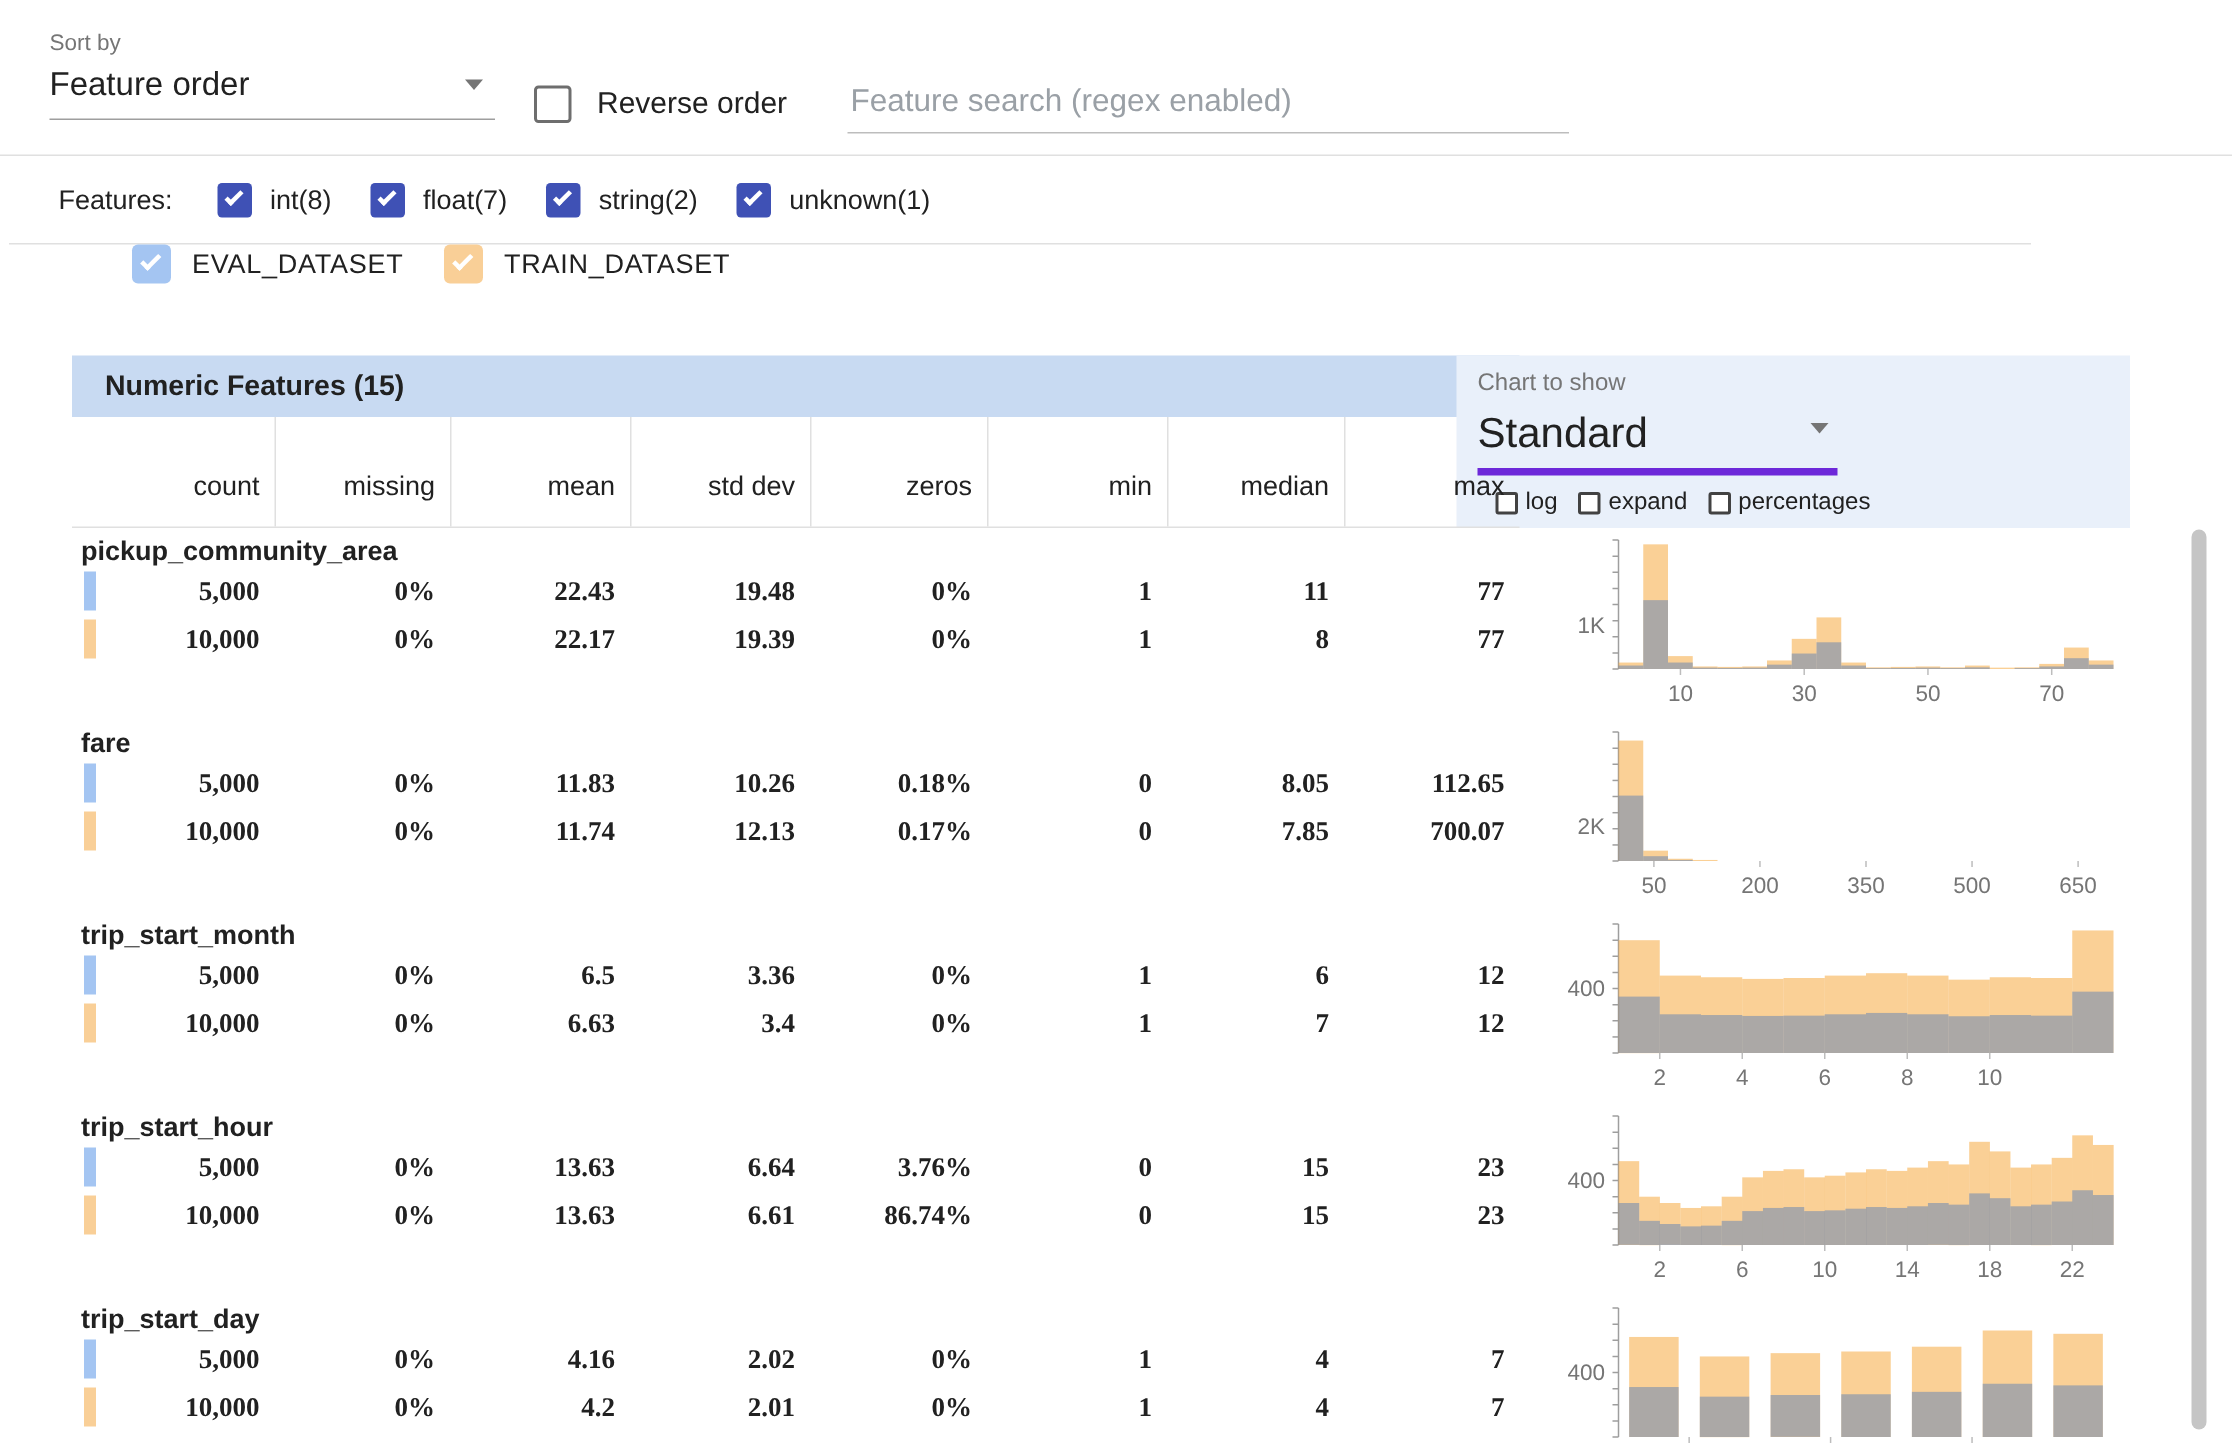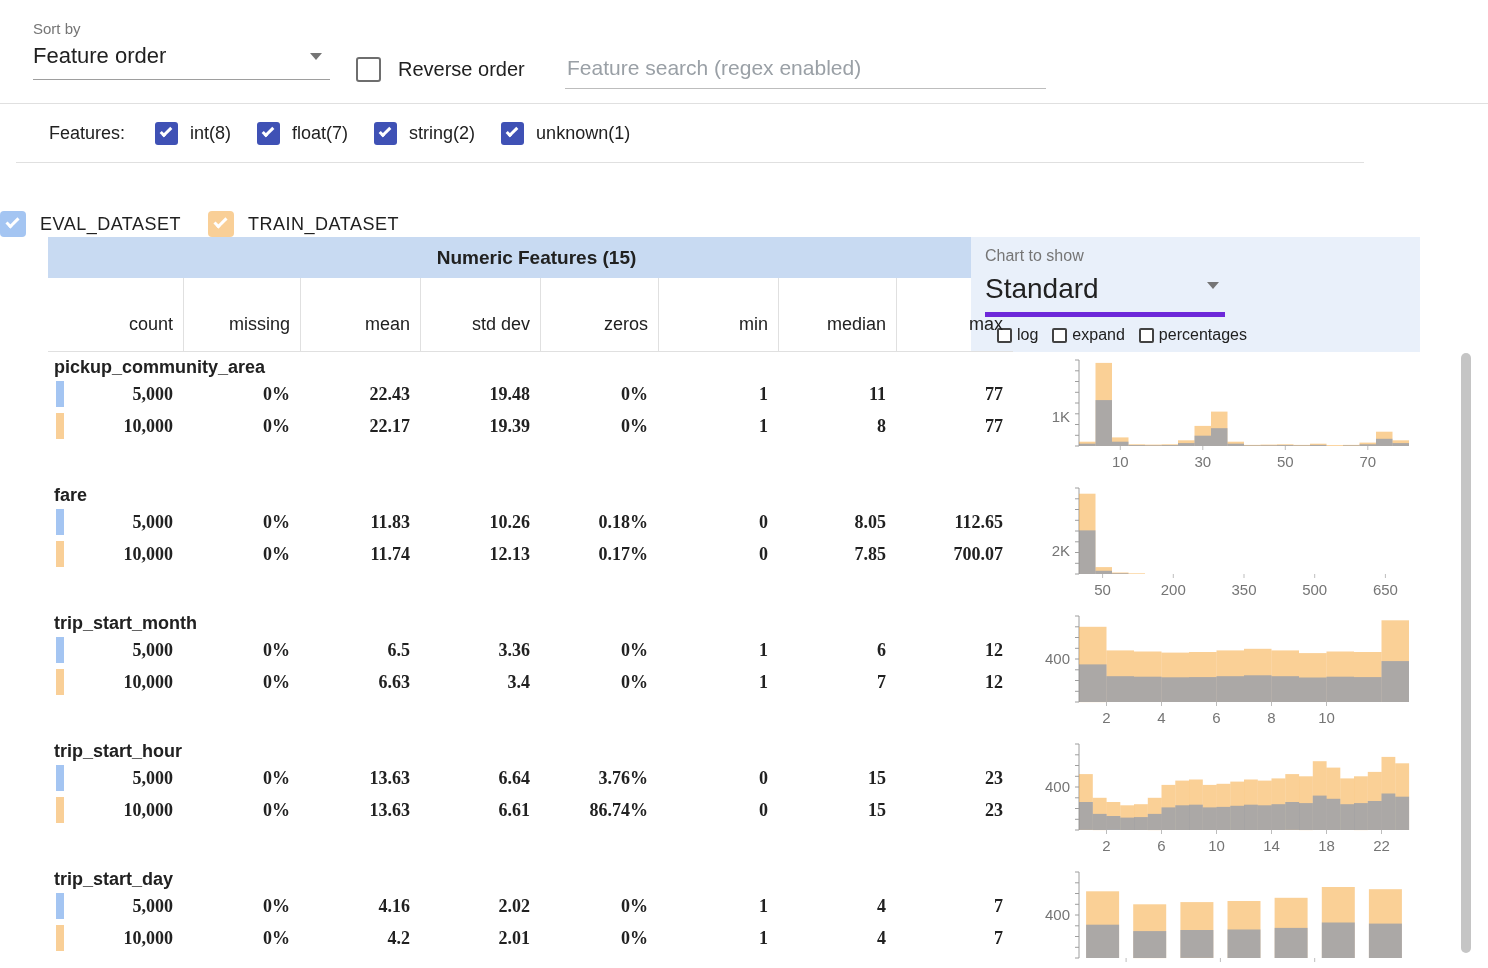--- a/index.html
+++ b/index.html
@@ -33,34 +33,34 @@
   .cb-indigo { width:23px; height:23px; border-radius:3px; background:#3f51b5; }
   .cb-legend { width:26px; height:26px; border-radius:4px; }
   .cb-eval { background:#a4c5f2; }
   .cb-train { background:#f9cf97; }
   .tick { position:absolute; left:5px; top:6px; width:12px; height:6px;
     border-left:3px solid #fff; border-bottom:3px solid #fff; transform:rotate(-45deg); }
   .cb-legend .tick { left:6px; top:7px; width:13px; height:7px; }
   .cb-small { width:15px; height:15px; border:2px solid #424242; border-radius:2px; background:#fff; }
 
   
-  .features-bar { position:absolute; top:104px; left:16px; width:1348px; height:59px;
+  .features-bar { position:absolute; top:104px; left:6px; width:1348px; height:59px;
     border-bottom:1px solid #e0e0e0; display:flex; align-items:center; padding-left:33px; }
   .features-bar .bar-label { font-size:18px; margin-right:30px; }
   .filter-item { display:flex; align-items:center; gap:12px; margin-right:26px; font-size:18px; }
 
   
   .legend { position:absolute; top:163px; left:0; width:1488px; height:74px;
-    display:flex; align-items:flex-end; }
+    display:flex; align-items:flex-start; padding-left:88px; }
   .legend-item { display:flex; align-items:center; gap:14px; margin-right:27px;
     font-size:18px; letter-spacing:0.5px; }
 
   
   .nf-title { position:absolute; top:237px; left:48px; width:965px; height:41px;
-    background:#c8daf2; font-size:19px; font-weight:bold; line-height:41px; padding-left:12px;text-align:center; }
+    background:#c8daf2; font-size:19px; font-weight:bold; line-height:41px; padding-left:22px; }
   .controls { position:absolute; top:237px; left:971px; width:449px; height:115px;
     background:#e9f0fa; padding:10px 0 0 14px; }
   .controls-label { font-size:16px; color:#757575; }
   .controls-select { position:relative; width:240px; margin-top:8px; padding-bottom:7px;
     border-bottom:5px solid #6d28d9; font-size:28px; cursor:pointer; }
   .controls-select .caret { position:absolute; right:6px; top:9px; }
   .toggles { display:flex; align-items:center; gap:14px; margin-top:9px;padding-left:12px; }
   .toggle { display:flex; align-items:center; gap:5px; font-size:16px; }
 
   

